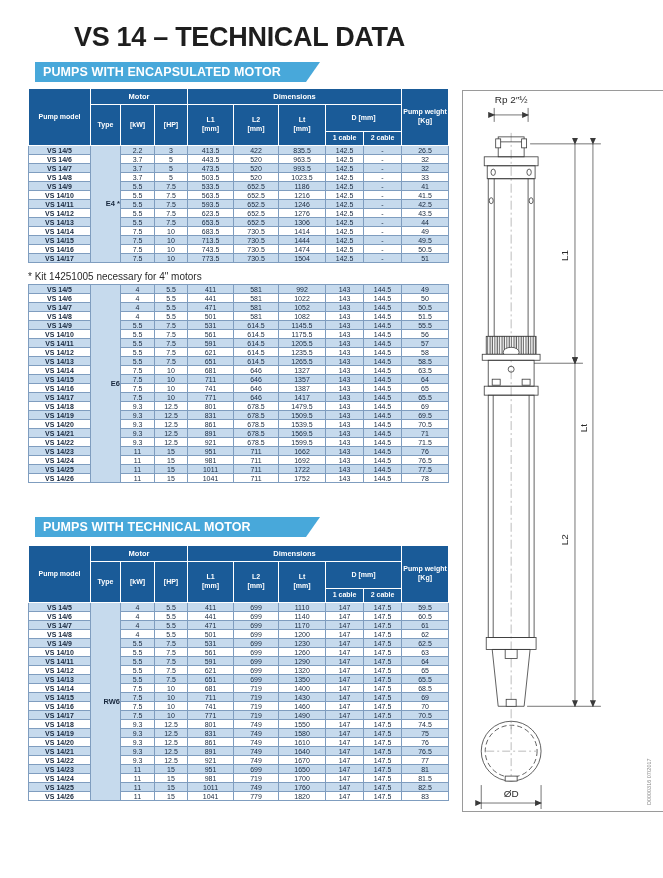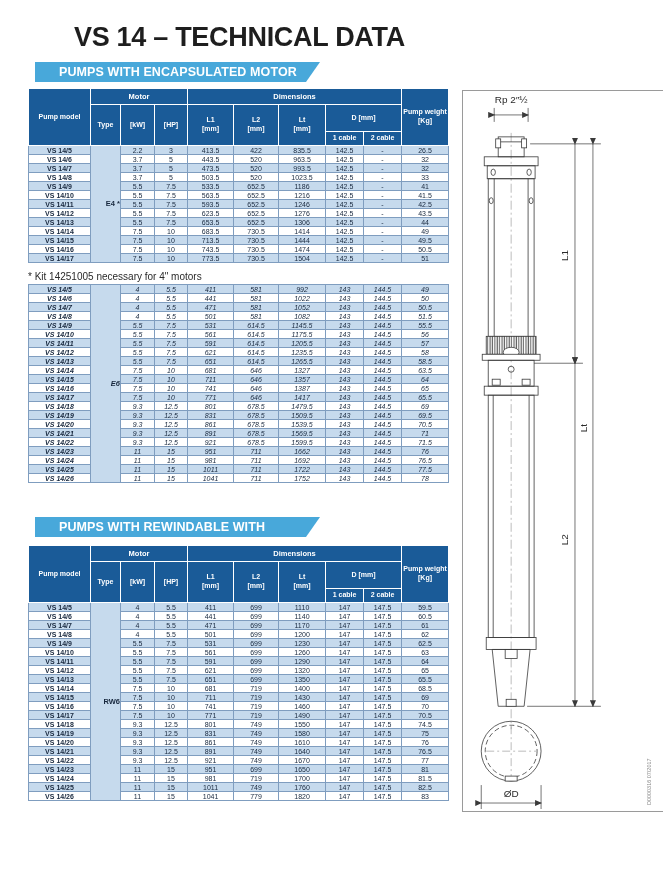--- a/index.html
+++ b/index.html
@@ -8,30 +8,30 @@
     font-family:"Liberation Sans", sans-serif;color:#1c2b3a;overflow:hidden;
   }
   .page-title{
     position:absolute;left:28px;top:22px;font-size:27px;font-weight:bold;
     color:#1e1e1e;letter-spacing:-0.3px;margin-left:46px;
   }
   .banner{
     position:absolute;left:35px;width:285px;height:20px;background:#48a8da;
     clip-path:polygon(0 0,100% 0,calc(100% - 14px) 100%,0 100%);
     color:#fff;font-weight:bold;font-size:12.5px;line-height:20px;
-    padding-left:24px;box-sizing:border-box;letter-spacing:0.1px;
+    padding-left:8px;box-sizing:border-box;letter-spacing:0.1px;
   }
   .banner1{top:62px;}
   .banner2{top:517px;}
   table{
     border-collapse:collapse;table-layout:fixed;width:420px;position:absolute;left:28px;
     border:1px solid #5b82ab;
   }
   .tbl1{top:88px;}
-  .tbl2{top:284px;font-style:italic;}
+  .tbl2{top:284px;}
   .tbl3{top:545px;}
   th{
     background:#1a5b98;color:#ffffff;font-size:7px;font-weight:bold;
     border:1px solid #ffffff;text-align:center;vertical-align:middle;
     padding:0;line-height:1.25;
   }
   th.grp{font-size:7.5px;margin-top:32px;}
   tr.h1 th{height:15px;}
   tr.h2 th{height:26px;}
   tr.h3 th{height:13px;}
@@ -495,21 +495,21 @@
         <td>1041</td>
         <td>711</td>
         <td>1752</td>
         <td>143</td>
         <td>144.5</td>
         <td>78</td>
       </tr>
     </tbody>
 </table>
 
-<div class="banner banner2">PUMPS WITH REWINDABLE WITH</div>
+<div class="banner banner2">PUMPS WITH TECHNICAL MOTOR</div>
 
 <table class="tbl3">
   <colgroup>
     <col style="width:62px">
       <col style="width:30px">
       <col style="width:34px">
       <col style="width:33px">
     <col style="width:46px">
       <col style="width:45px">
       <col style="width:47px">

